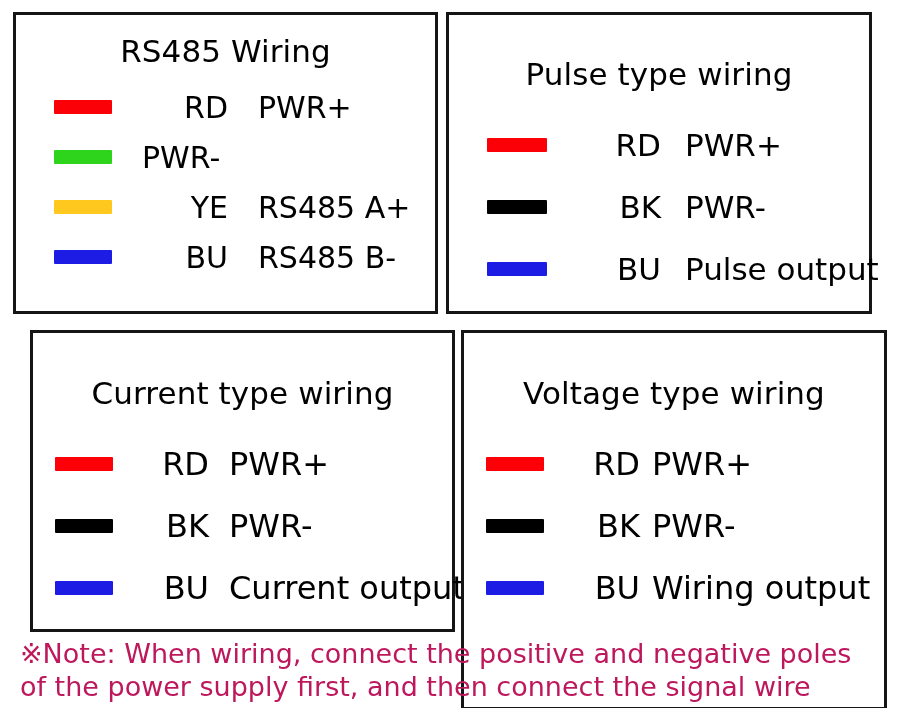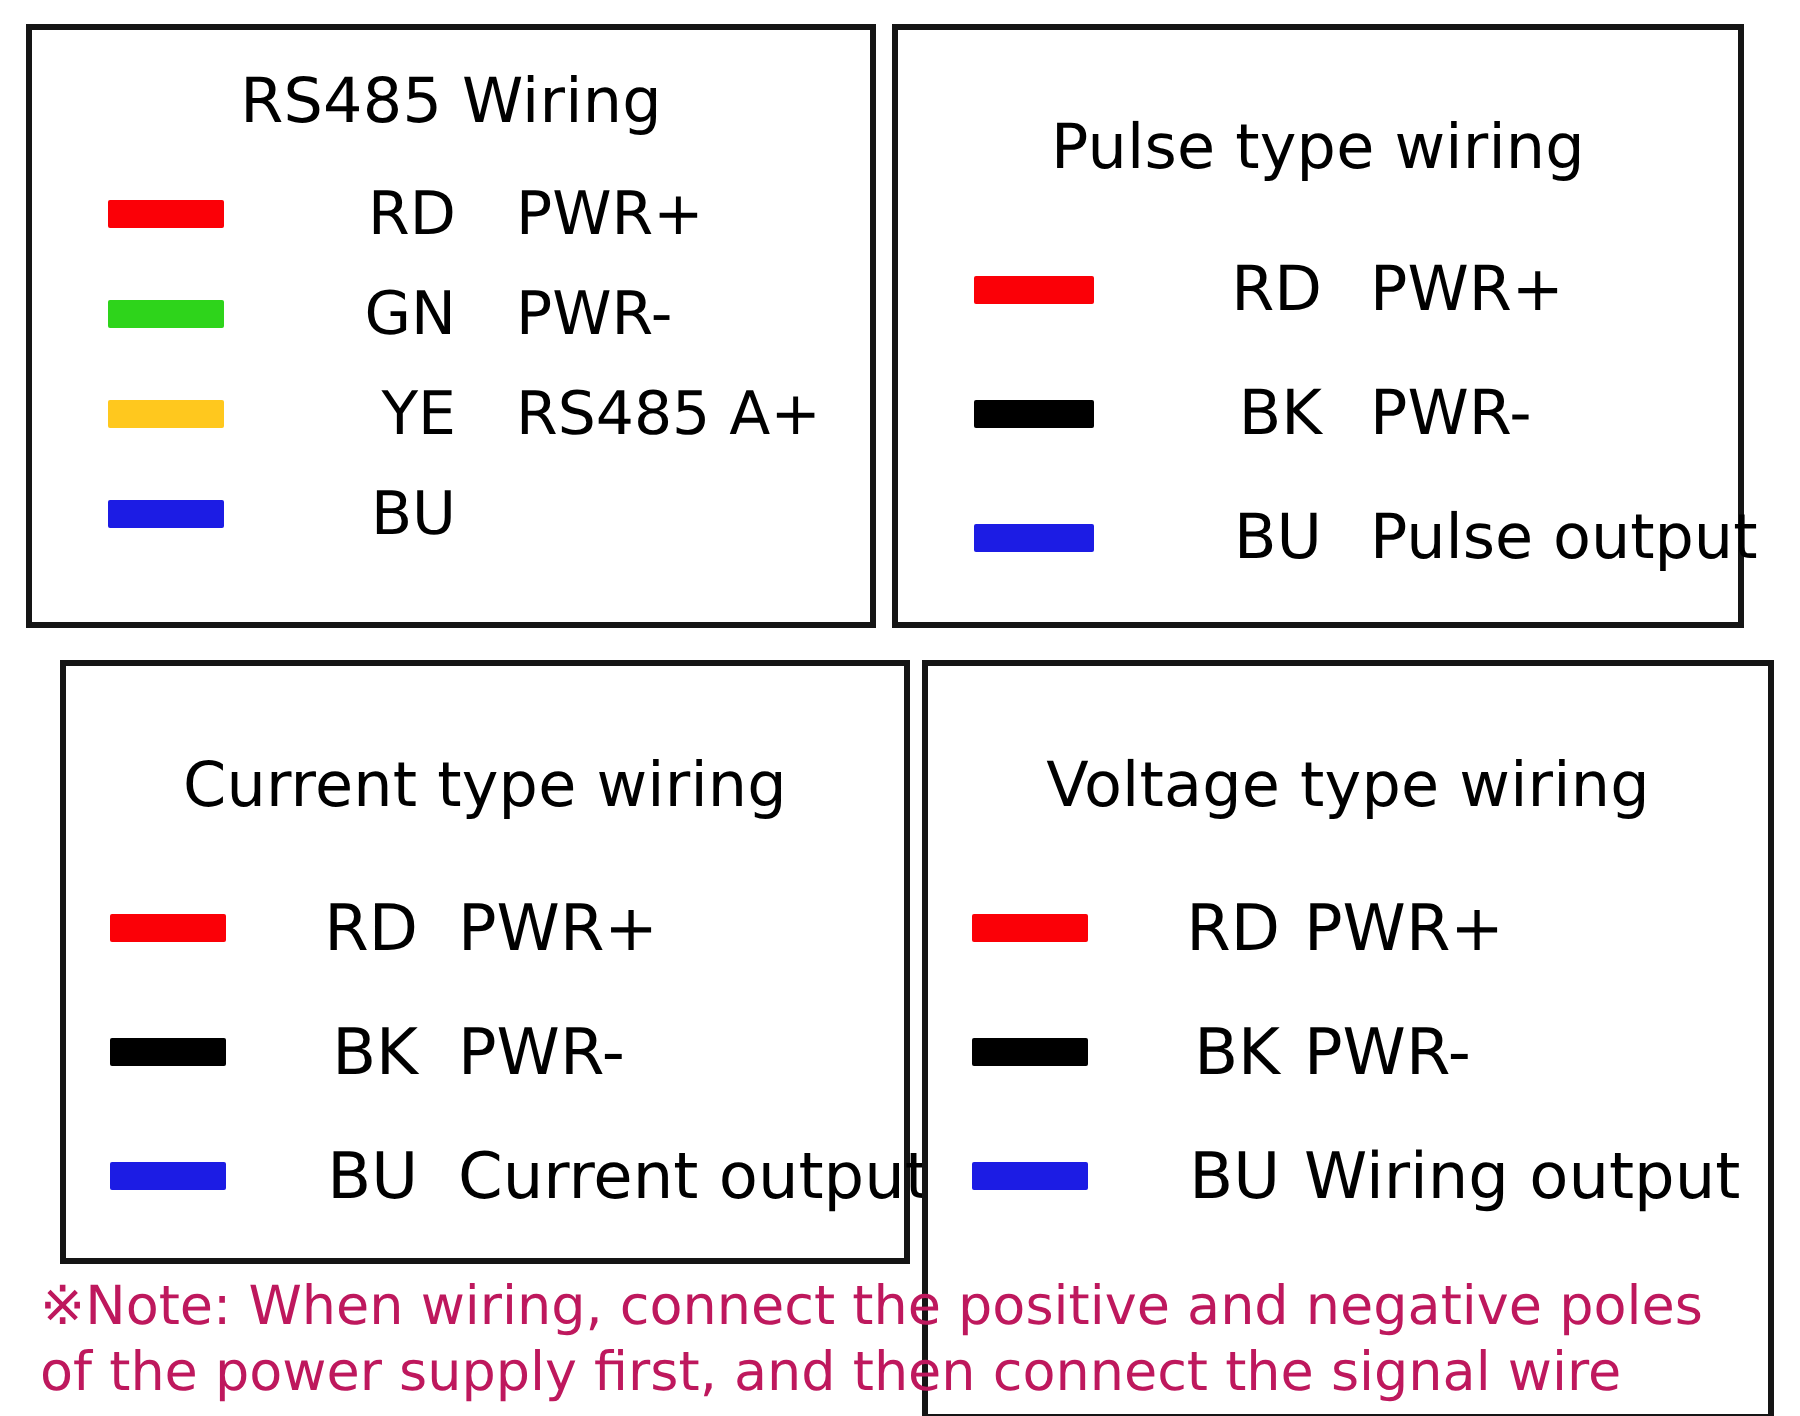--- a/index.html
+++ b/index.html
@@ -118,31 +118,31 @@
   <section class="panel panel-tl">
     <div class="panel-title">RS485 Wiring</div>
     <ul class="rows">
       <li class="row">
         <span class="swatch" style="background:#fb0007"></span>
         <span class="code">RD</span>
         <span class="desc">PWR+</span>
       </li>
       <li class="row">
         <span class="swatch" style="background:#2ed41b"></span>
-        <span class="code">GN</span>
         <span class="desc">PWR-</span>
       </li>
       <li class="row">
         <span class="swatch" style="background:#ffc81e"></span>
         <span class="code">YE</span>
         <span class="desc">RS485 A+</span>
       </li>
       <li class="row">
         <span class="swatch" style="background:#1c1ce4"></span>
         <span class="code">BU</span>
+        <span class="desc">RS485 B-</span>
       </li>
     </ul>
   </section>
 
   <section class="panel panel-tr">
     <div class="panel-title">Pulse type wiring</div>
     <ul class="rows">
       <li class="row">
         <span class="swatch" style="background:#fb0007"></span>
         <span class="code">RD</span>

